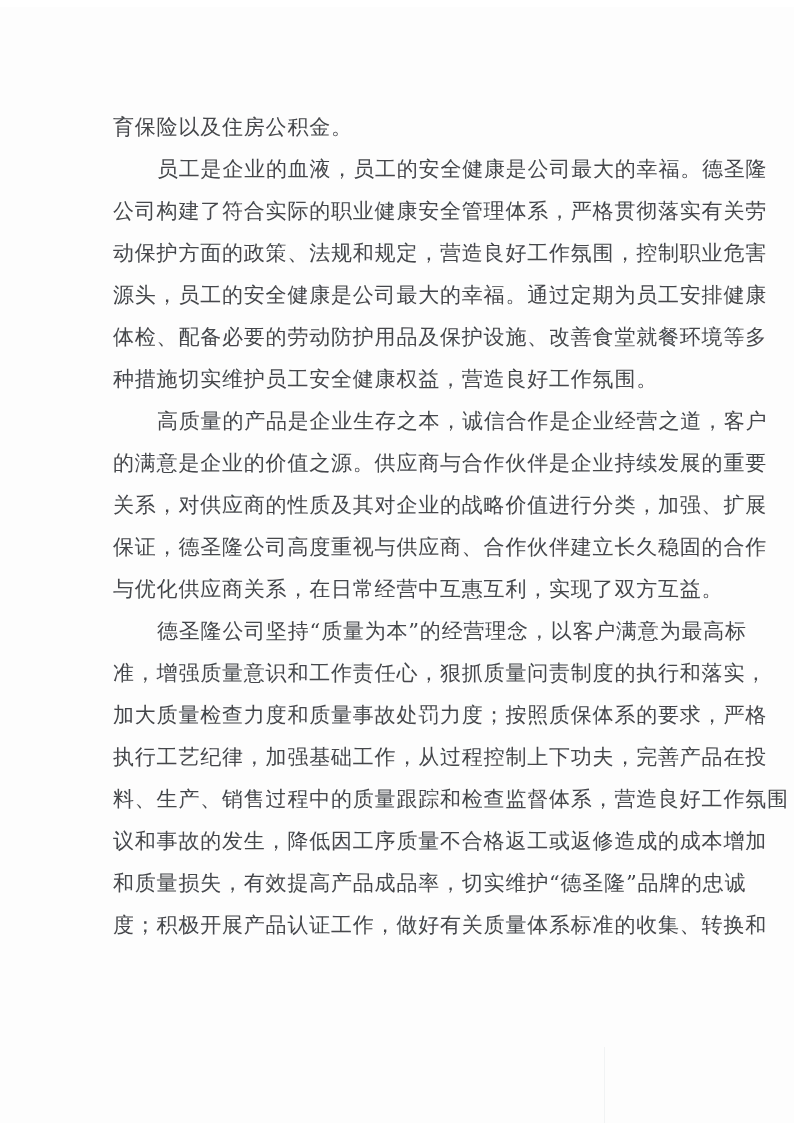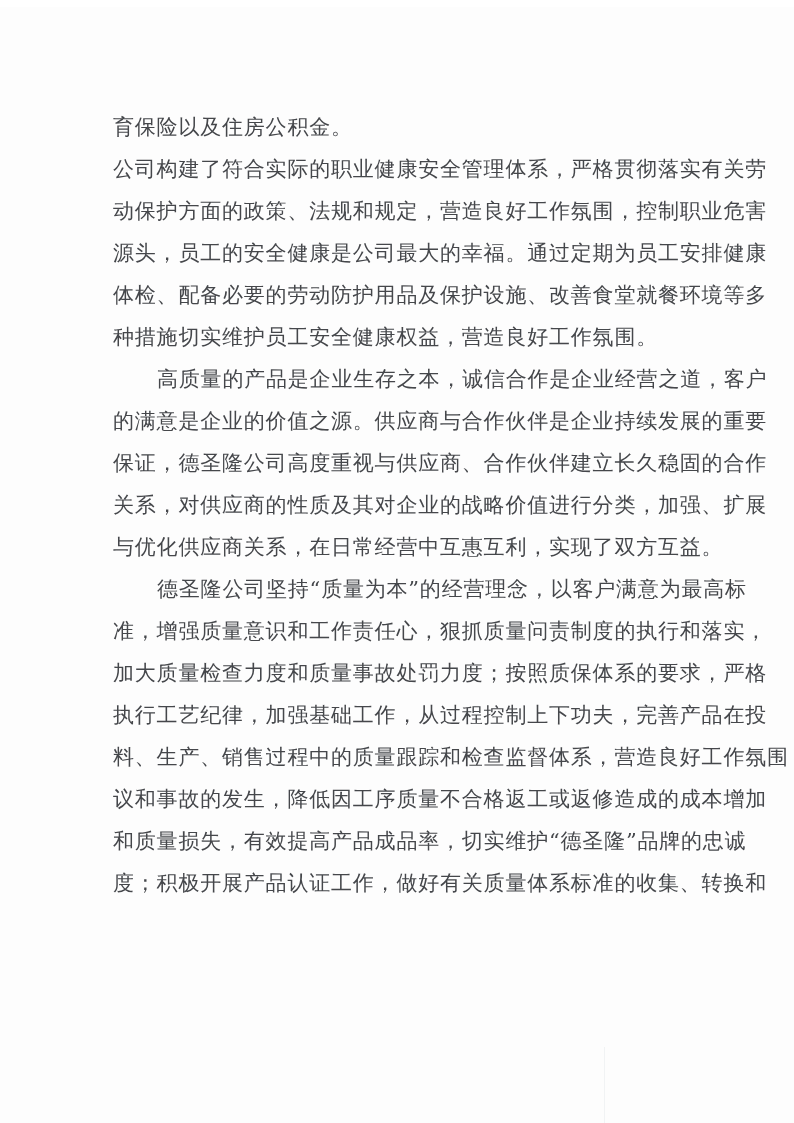--- a/index.html
+++ b/index.html
@@ -59,31 +59,32 @@
   }
 </style>
 </head>
 <body>
 
 <div class="page">
   <div class="text-block">
 
     <div class="line">育保险以及住房公积金。</div>
 
+    <div class="line indent">员工是企业的血液，员工的安全健康是公司最大的幸福。德圣隆</div>
     <div class="line">公司构建了符合实际的职业健康安全管理体系，严格贯彻落实有关劳</div>
     <div class="line">动保护方面的政策、法规和规定，营造良好工作氛围，控制职业危害</div>
     <div class="line">源头，员工的安全健康是公司最大的幸福。通过定期为员工安排健康</div>
     <div class="line">体检、配备必要的劳动防护用品及保护设施、改善食堂就餐环境等多</div>
     <div class="line">种措施切实维护员工安全健康权益，营造良好工作氛围。</div>
 
 
     <div class="line indent">高质量的产品是企业生存之本，诚信合作是企业经营之道，客户</div>
     <div class="line">的满意是企业的价值之源。供应商与合作伙伴是企业持续发展的重要</div>
+    <div class="line">关系，对供应商的性质及其对企业的战略价值进行分类，加强、扩展</div>
     <div class="line">保证，德圣隆公司高度重视与供应商、合作伙伴建立长久稳固的合作</div>
-    <div class="line">关系，对供应商的性质及其对企业的战略价值进行分类，加强、扩展</div>
     <div class="line">与优化供应商关系，在日常经营中互惠互利，实现了双方互益。</div>
 
     <div class="line indent">德圣隆公司坚持“质量为本”的经营理念，以客户满意为最高标</div>
     <div class="line">准，增强质量意识和工作责任心，狠抓质量问责制度的执行和落实，</div>
     <div class="line">加大质量检查力度和质量事故处罚力度；按照质保体系的要求，严格</div>
     <div class="line">执行工艺纪律，加强基础工作，从过程控制上下功夫，完善产品在投</div>
     <div class="line">料、生产、销售过程中的质量跟踪和检查监督体系，营造良好工作氛围</div>
     <div class="line">议和事故的发生，降低因工序质量不合格返工或返修造成的成本增加</div>
     <div class="line">和质量损失，有效提高产品成品率，切实维护“德圣隆”品牌的忠诚</div>
     <div class="line">度；积极开展产品认证工作，做好有关质量体系标准的收集、转换和</div>

